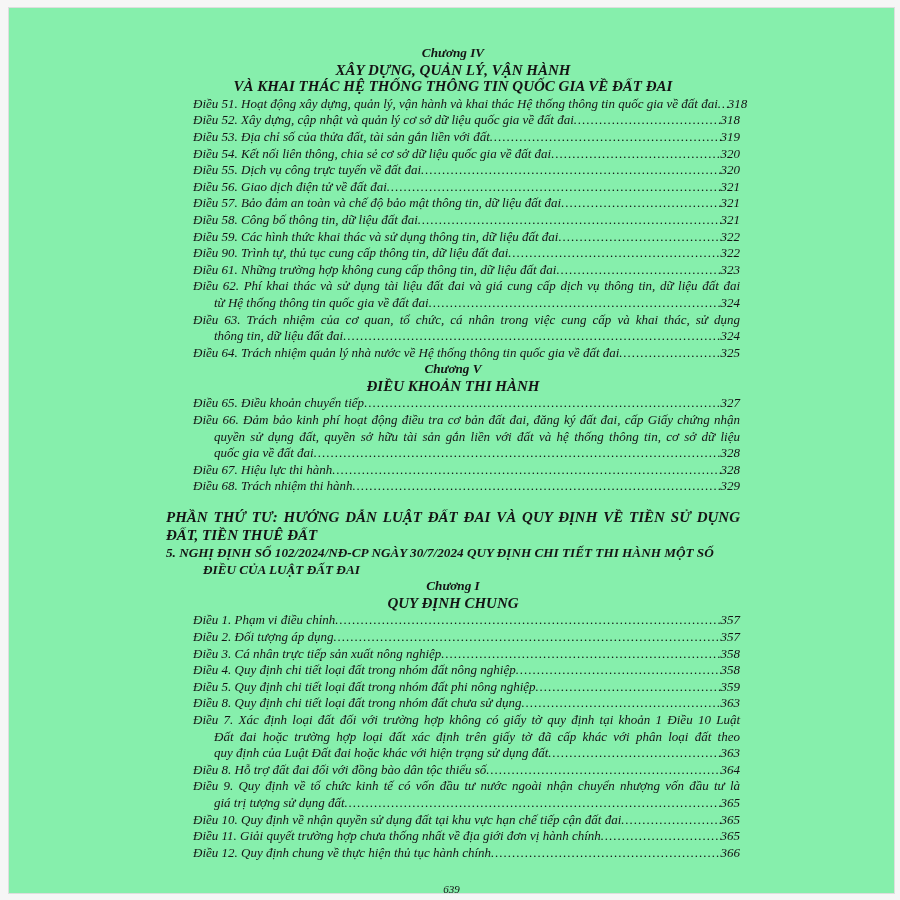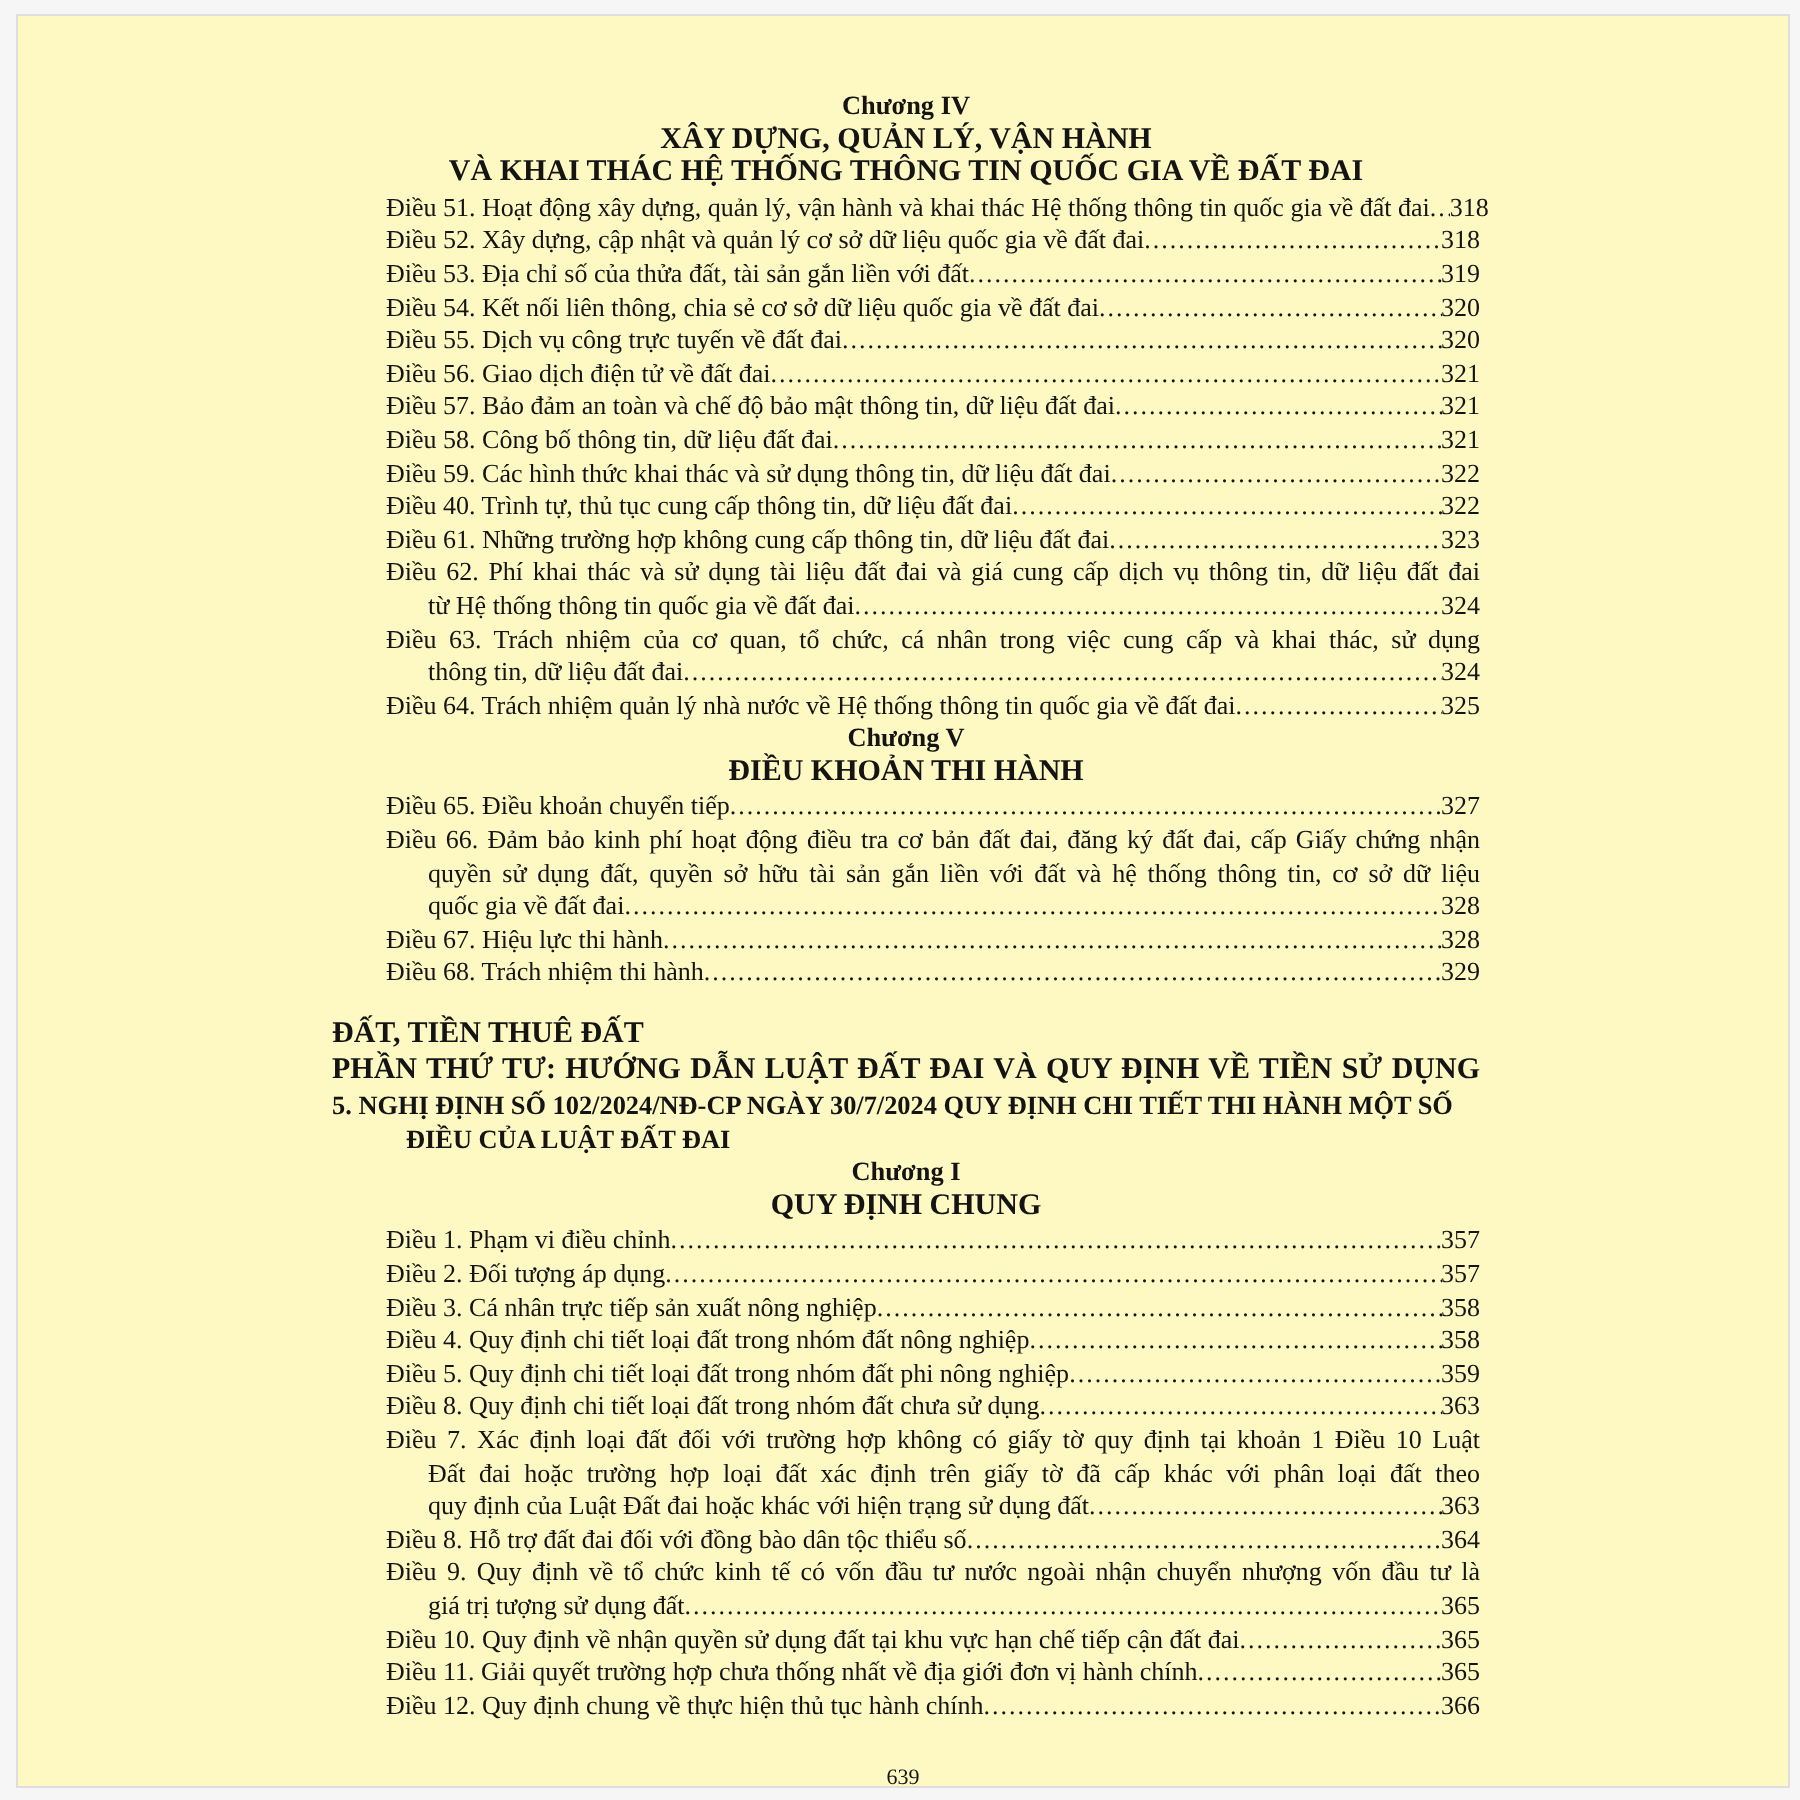--- a/index.html
+++ b/index.html
@@ -4,21 +4,21 @@
 <style>
   html,body{margin:0;padding:0;}
   body{
     width:900px;height:900px;position:relative;overflow:hidden;
     background:#f6f6f6;
     font-family:"Liberation Serif","DejaVu Serif",serif;
     color:#141414;
   }
   .page{
     position:absolute;left:8px;top:7px;right:5px;bottom:6px;
-    background:#fef9c3;border:1px solid #dedede;overflow:hidden;
+    background:#86efac;border:1px solid #dedede;overflow:hidden;font-style:italic;
   }
   .content{
     position:absolute;left:157px;top:37px;width:574px;
     font-size:13px;line-height:16.6px;
   }
   
   .chapter{text-align:center;font-weight:bold;margin-bottom:1px;}
   .chapter .kicker{font-size:13.2px;}
   .chapter .ctitle{font-size:15px;}
   
@@ -111,21 +111,21 @@
         </div>
         <div class="entry">
           <div class="row">
             <span class="txt">Điều 59. Các hình thức khai thác và sử dụng thông tin, dữ liệu đất đai</span>
             <span class="dots">............................................................................................................................................................................................................................................................................................................</span>
             <span class="pg">322</span>
           </div>
         </div>
         <div class="entry">
           <div class="row">
-            <span class="txt">Điều 40. Trình tự, thủ tục cung cấp thông tin, dữ liệu đất đai</span>
+            <span class="txt">Điều 90. Trình tự, thủ tục cung cấp thông tin, dữ liệu đất đai</span>
             <span class="dots">............................................................................................................................................................................................................................................................................................................</span>
             <span class="pg">322</span>
           </div>
         </div>
         <div class="entry">
           <div class="row">
             <span class="txt">Điều 61. Những trường hợp không cung cấp thông tin, dữ liệu đất đai</span>
             <span class="dots">............................................................................................................................................................................................................................................................................................................</span>
             <span class="pg">323</span>
           </div>
@@ -184,22 +184,22 @@
         </div>
         <div class="entry">
           <div class="row">
             <span class="txt">Điều 68. Trách nhiệm thi hành</span>
             <span class="dots">............................................................................................................................................................................................................................................................................................................</span>
             <span class="pg">329</span>
           </div>
         </div>
       </div>
       <div class="part-heading">
+        <div class="pline just">PHẦN THỨ TƯ: HƯỚNG DẪN LUẬT ĐẤT ĐAI VÀ QUY ĐỊNH VỀ TIỀN SỬ DỤNG</div>
         <div class="pline">ĐẤT, TIỀN THUÊ ĐẤT</div>
-        <div class="pline just">PHẦN THỨ TƯ: HƯỚNG DẪN LUẬT ĐẤT ĐAI VÀ QUY ĐỊNH VỀ TIỀN SỬ DỤNG</div>
       </div>
       <div class="doc-heading">
         <div class="dline">5. NGHỊ ĐỊNH SỐ 102/2024/NĐ-CP NGÀY 30/7/2024 QUY ĐỊNH CHI TIẾT THI HÀNH MỘT SỐ</div>
         <div class="dline ind">ĐIỀU CỦA LUẬT ĐẤT ĐAI</div>
       </div>
       <div class="chapter">
         <div class="kicker">Chương I</div>
         <div class="ctitle">QUY ĐỊNH CHUNG</div>
       </div>
       <div class="entries">

